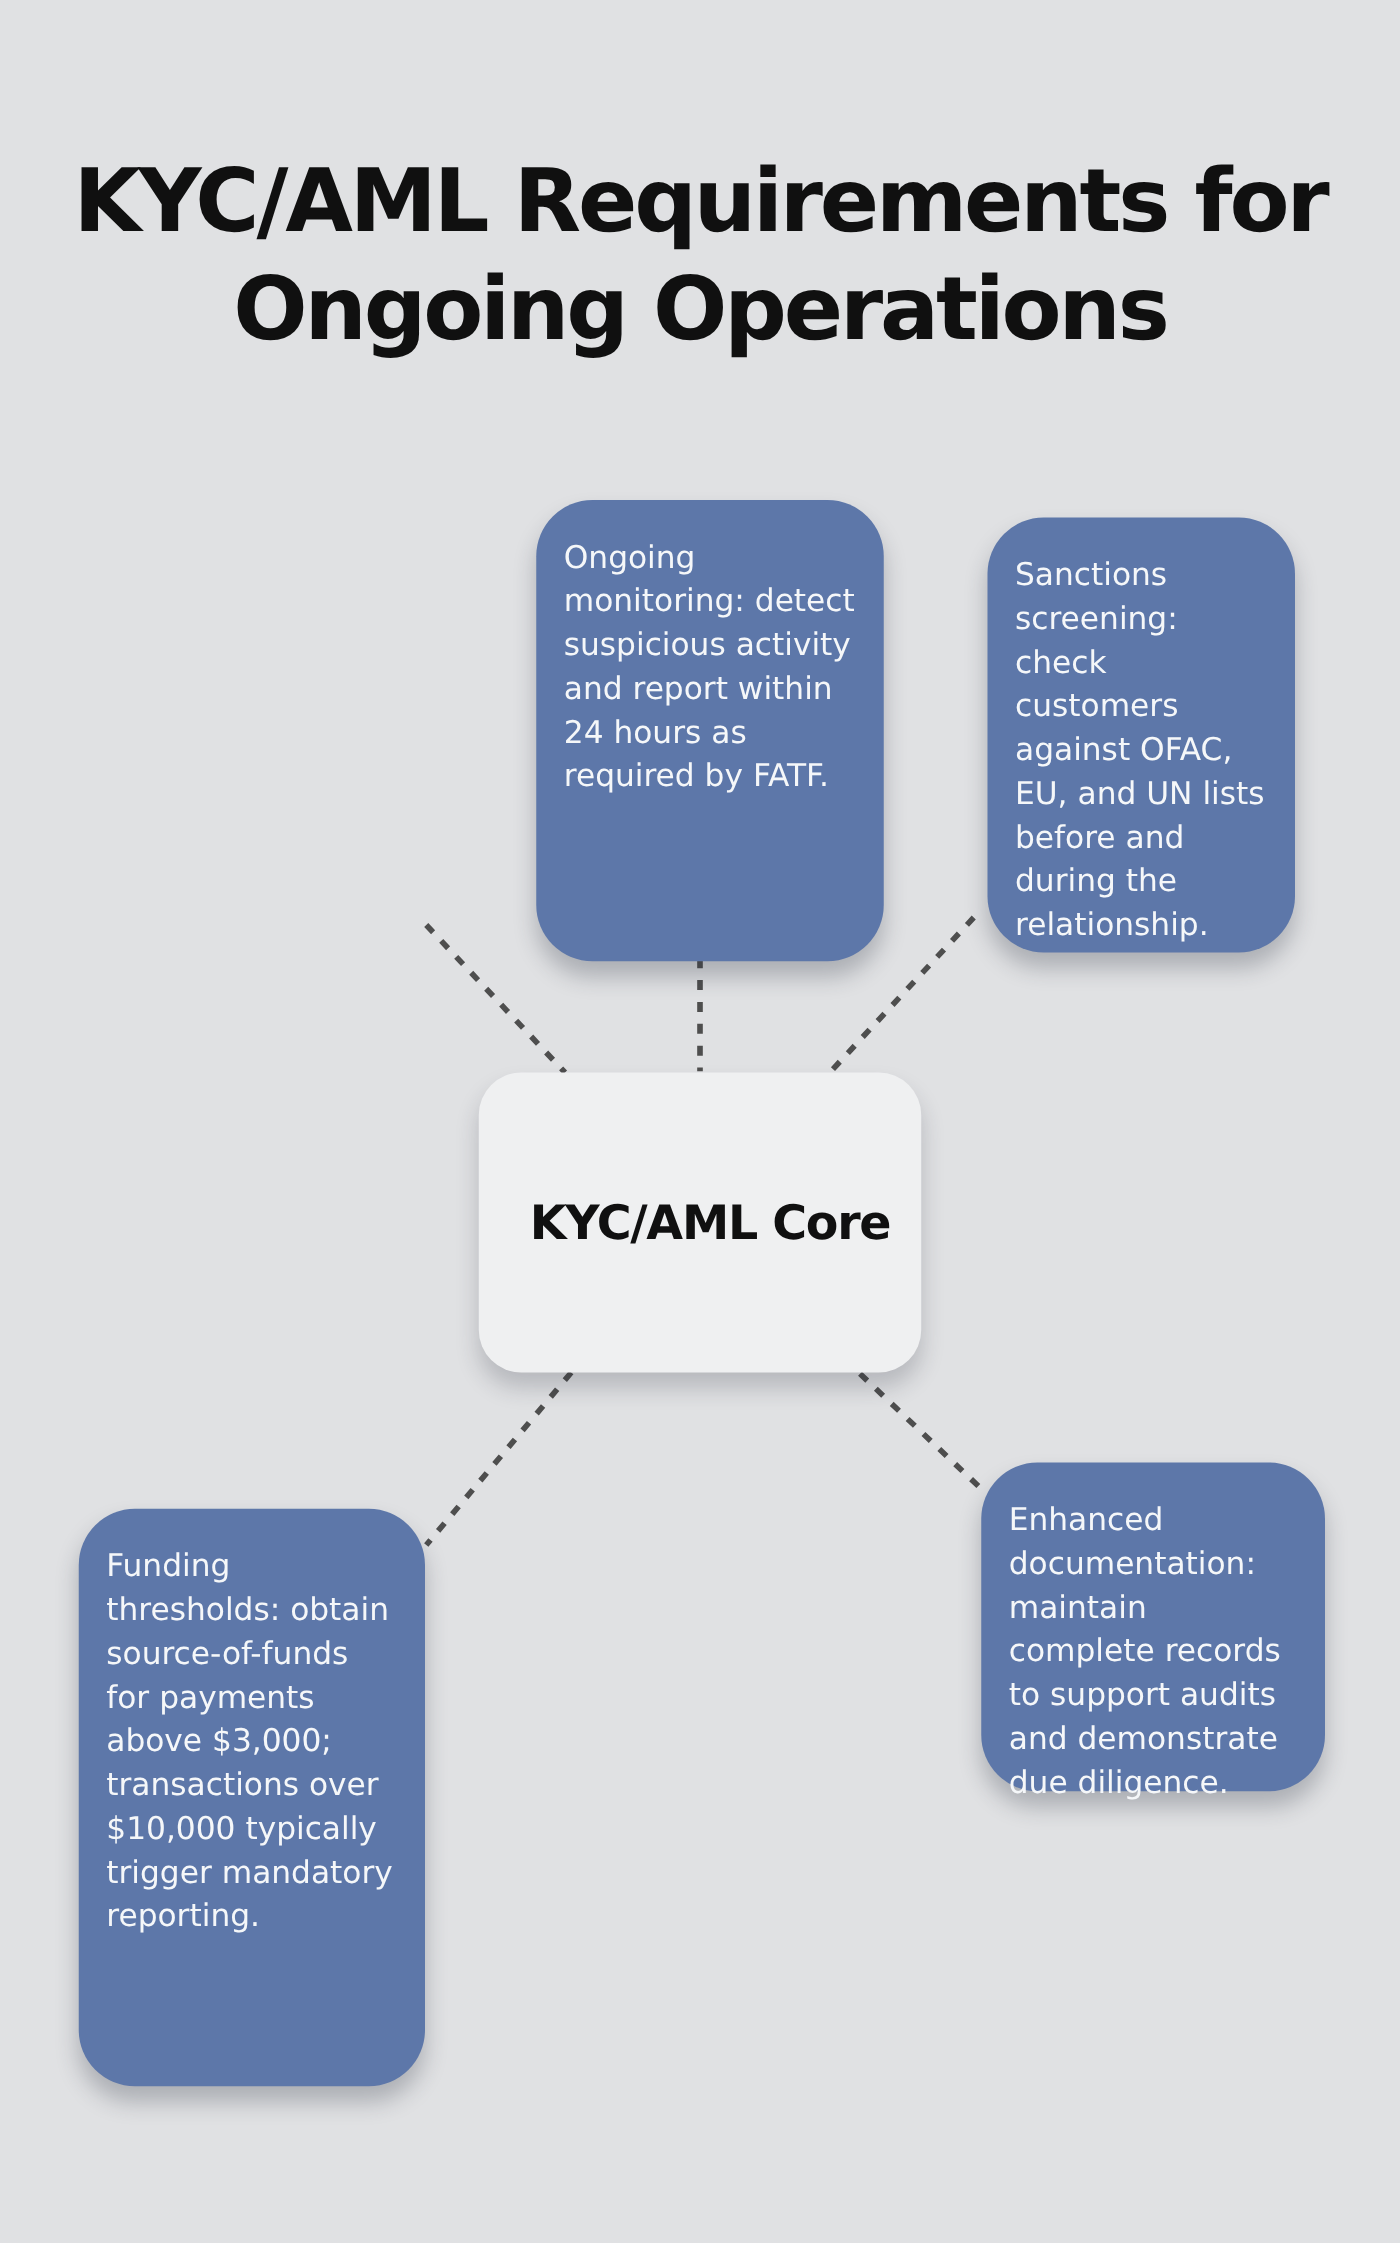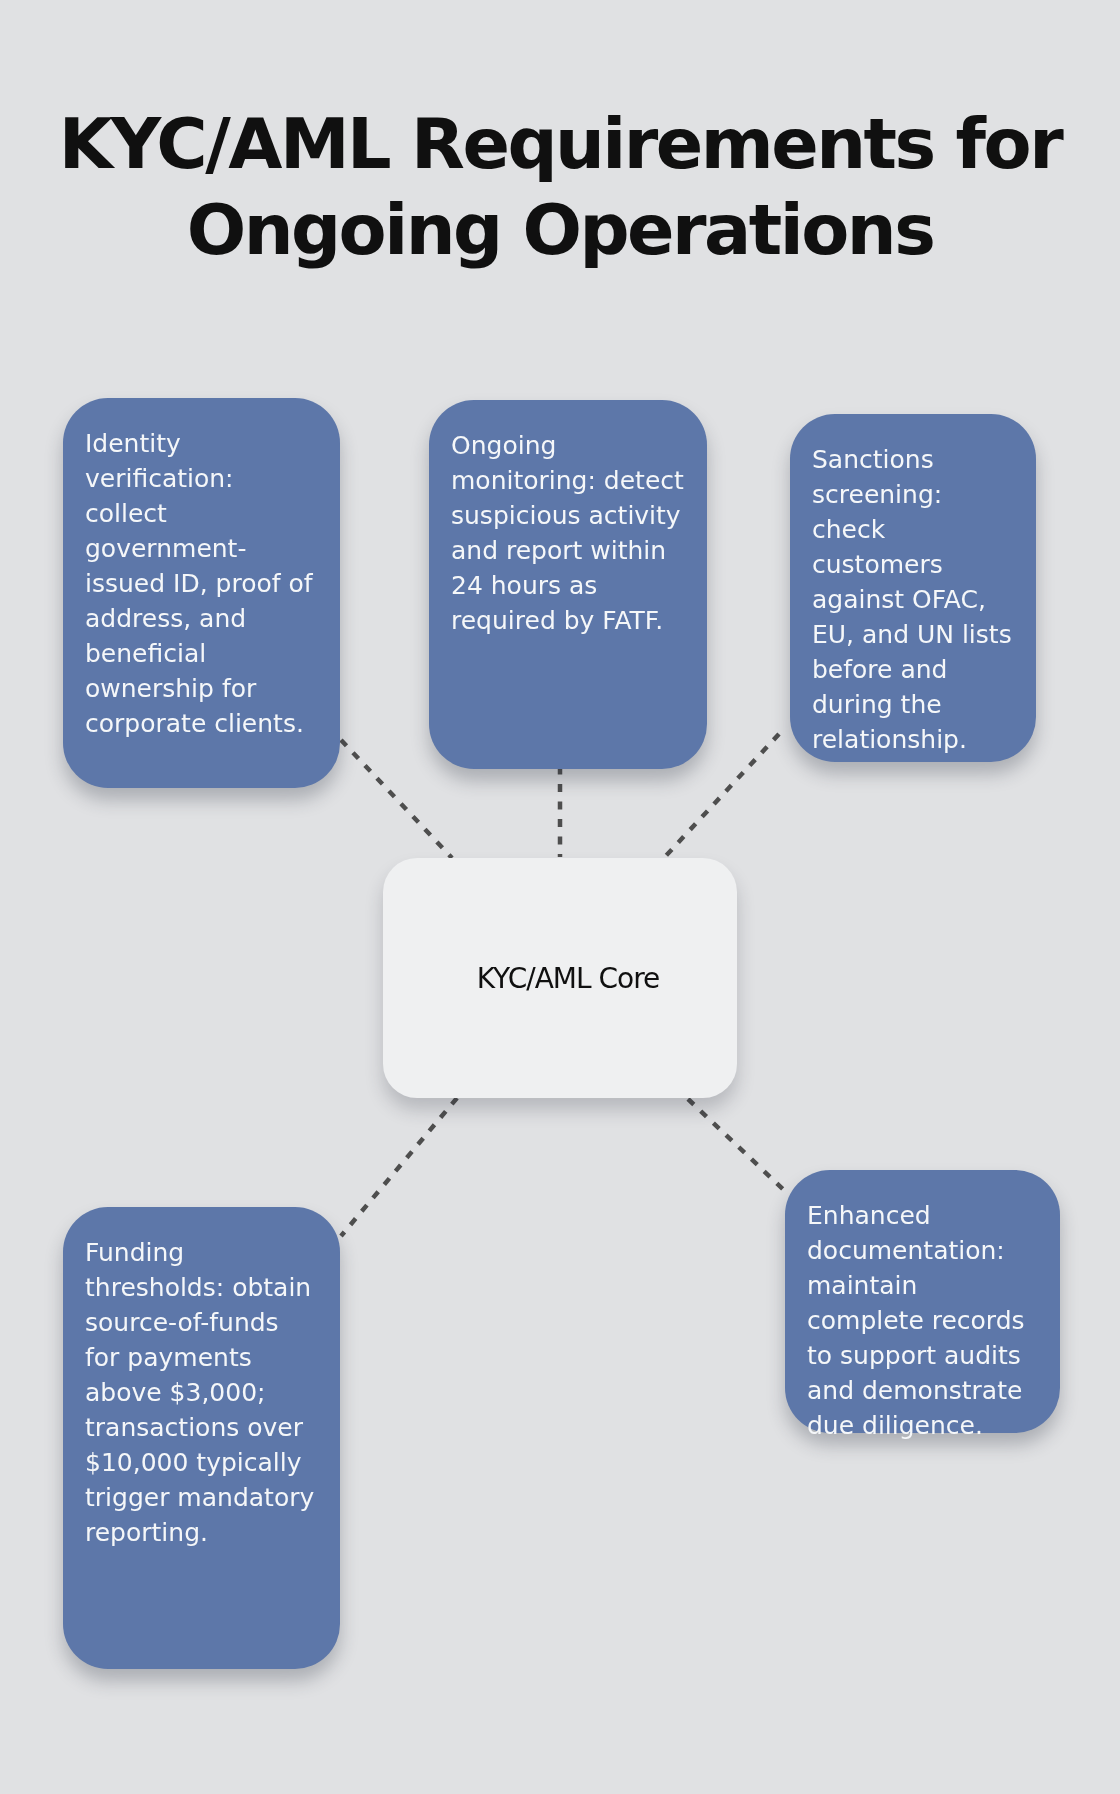--- a/index.html
+++ b/index.html
@@ -15,21 +15,21 @@
   .page{
     position:relative;
     width:1120px;
     height:1794px;
     background:var(--background);
     overflow:hidden;
     font-family:"DejaVu Sans","Liberation Sans",sans-serif;
   }
   .title{
     position:absolute;
-    top:101px;
+    top:118px;
     left:0;
     width:100%;
     text-align:center;
     color:var(--title-color);
     font-weight:700;
     font-size:70px;
     line-height:86px;
     letter-spacing:-2.5px;
   }
   .title .line{display:block;}
@@ -65,22 +65,22 @@
     width:354px; height:240px;
     background:var(--center-bg);
     border-radius:34px;
     display:flex;
     align-items:center;
     justify-content:center;
     box-shadow:0 12px 18px rgba(40,45,60,0.22);
   }
   .center-label{
     color:var(--title-color);
-    font-weight:400;
-    font-size:28px;
+    font-weight:700;
+    font-size:38px;
     letter-spacing:-1px;
     margin-left:16px;
   }
 </style>
 </head>
 <body>
 
 <div class="page">
 
   <h1 class="title">
@@ -89,23 +89,20 @@
   </h1>
 
   <svg class="connector-layer" viewBox="0 0 1120 1794" xmlns="http://www.w3.org/2000/svg" aria-hidden="true">
     <line class="connector" x1="341" y1="740" x2="452" y2="858"></line>
     <line class="connector" x1="560" y1="714" x2="560" y2="857"></line>
     <line class="connector" x1="779" y1="734" x2="662" y2="860"></line>
     <line class="connector" x1="457" y1="1098" x2="341" y2="1236"></line>
     <line class="connector" x1="688" y1="1099" x2="786" y2="1192"></line>
   </svg>
 
-  <div class="node node-tl">
-    <span>Identity verification: collect government-issued ID, proof of address, and beneficial ownership for corporate clients.</span>
-  </div>
 
   <div class="node node-tm">
     <span>Ongoing monitoring: detect suspicious activity and report within 24 hours as required by FATF.</span>
   </div>
 
   <div class="node node-tr">
     <span>Sanctions screening: check customers against OFAC, EU, and UN lists before and during the relationship.</span>
   </div>
 
   <div class="center-node">

